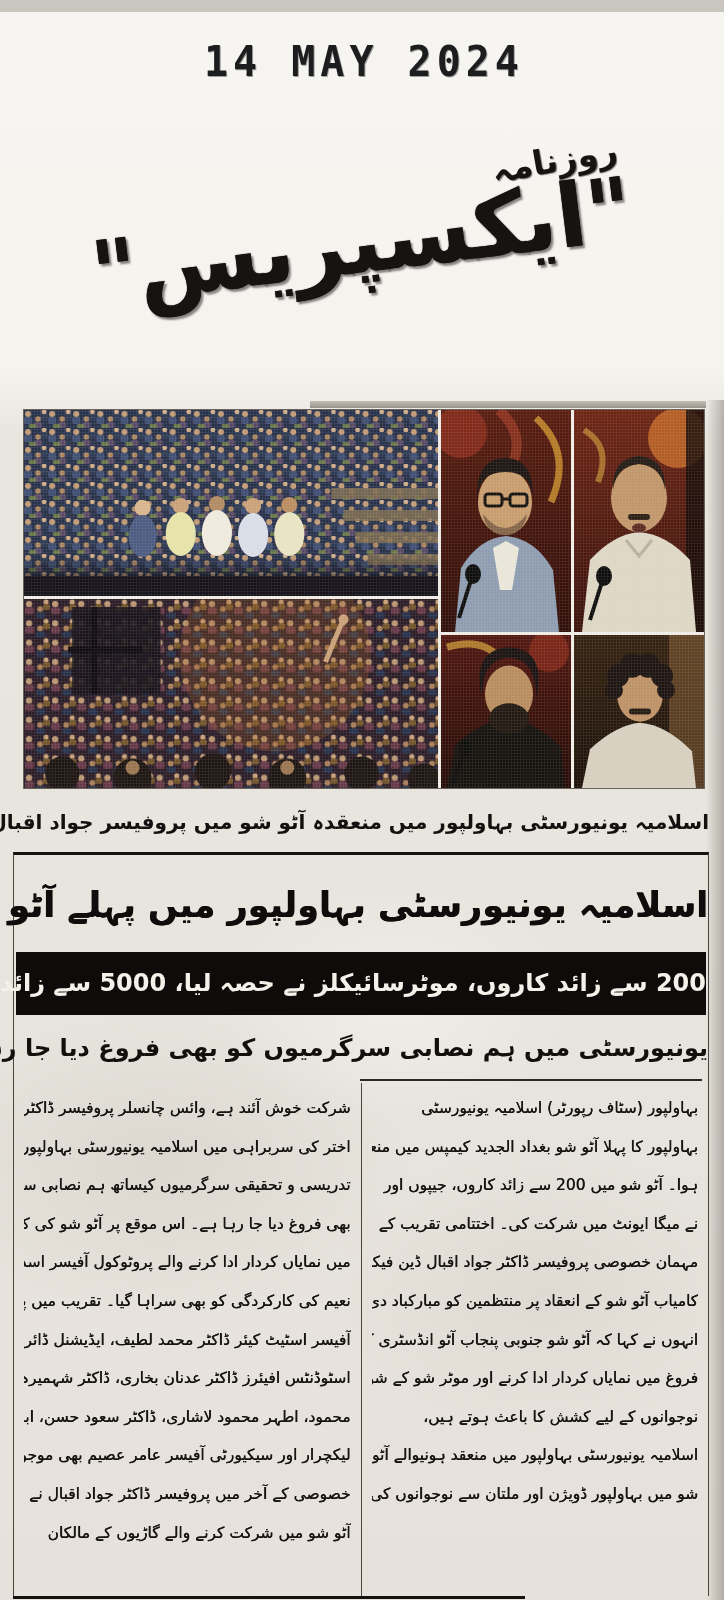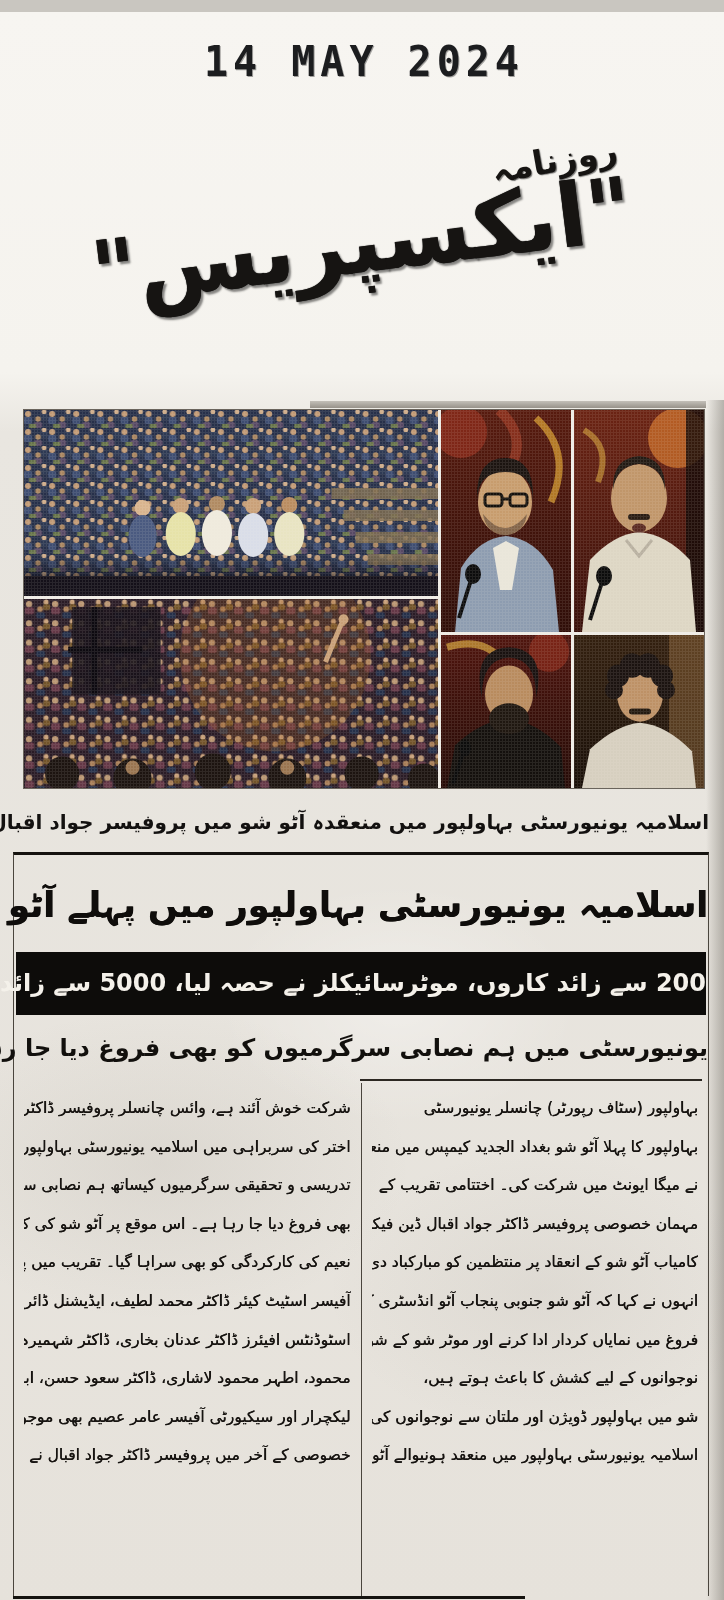--- a/index.html
+++ b/index.html
@@ -298,41 +298,44 @@
 
   <div class="photo-caption">اسلامیہ یونیورسٹی بہاولپور میں منعقدہ آٹو شو میں پروفیسر جواد اقبال ودیگر خطاب کر رہے ہیں</div>
 
   <div class="article-box">
     <div class="headline-main">اسلامیہ یونیورسٹی بہاولپور میں پہلے آٹو شو کا انعقاد</div>
     <div class="stats-bar">200 سے زائد کاروں، موٹرسائیکلز نے حصہ لیا، 5000 سے زائد شائقین کی شرکت</div>
     <div class="headline-secondary">یونیورسٹی میں ہم نصابی سرگرمیوں کو بھی فروغ دیا جا رہا: وی سی پروفیسر نوید اختر</div>
     <div class="rule-secondary"></div>
     <div class="columns">
       <div class="col col-right">
-          <div class="line">بہاولپور (سٹاف رپورٹر) چانسلر یونیورسٹی</div>
+          <div class="line">بہاولپور (سٹاف رپورٹر) اسلامیہ یونیورسٹی</div>
           <div class="line">بہاولپور کا پہلا آٹو شو بغداد الجدید کیمپس میں منعقد</div>
+          <div class="line">ہوا۔ آٹو شو میں 200 سے زائد کاروں، جیپوں اور</div>
           <div class="line">نے میگا ایونٹ میں شرکت کی۔ اختتامی تقریب کے</div>
           <div class="line">مہمان خصوصی پروفیسر ڈاکٹر جواد اقبال ڈین فیکلٹی</div>
           <div class="line">کامیاب آٹو شو کے انعقاد پر منتظمین کو مبارکباد دی۔</div>
           <div class="line">انہوں نے کہا کہ آٹو شو جنوبی پنجاب آٹو انڈسٹری کے</div>
           <div class="line">فروغ میں نمایاں کردار ادا کرنے اور موٹر شو کے شوقین</div>
           <div class="line">نوجوانوں کے لیے کشش کا باعث ہوتے ہیں،</div>
+          <div class="line">اسلامیہ یونیورسٹی بہاولپور میں منعقد ہونیوالے آٹو</div>
           <div class="line">شو میں بہاولپور ڈویژن اور ملتان سے نوجوانوں کی</div>
-          <div class="line">اسلامیہ یونیورسٹی بہاولپور میں منعقد ہونیوالے آٹو</div>
         </div>
       <div class="col col-left">
           <div class="line">شرکت خوش آئند ہے، وائس چانسلر پروفیسر ڈاکٹر نوید</div>
           <div class="line">اختر کی سربراہی میں اسلامیہ یونیورسٹی بہاولپور میں</div>
           <div class="line">تدریسی و تحقیقی سرگرمیوں کیساتھ ہم نصابی سرگرمیوں کو</div>
           <div class="line">بھی فروغ دیا جا رہا ہے۔ اس موقع پر آٹو شو کی کامیابی</div>
+          <div class="line">میں نمایاں کردار ادا کرنے والے پروٹوکول آفیسر اسد</div>
           <div class="line">نعیم کی کارکردگی کو بھی سراہا گیا۔ تقریب میں پرنسپل</div>
           <div class="line">آفیسر اسٹیٹ کیئر ڈاکٹر محمد لطیف، ایڈیشنل ڈائریکٹر</div>
           <div class="line">اسٹوڈنٹس افیئرز ڈاکٹر عدنان بخاری، ڈاکٹر شہمیرہ</div>
           <div class="line">محمود، اطہر محمود لاشاری، ڈاکٹر سعود حسن، ابوہریرہ</div>
           <div class="line">لیکچرار اور سیکیورٹی آفیسر عامر عصیم بھی موجود تھے۔</div>
           <div class="line">خصوصی کے آخر میں پروفیسر ڈاکٹر جواد اقبال نے</div>
+          <div class="line">آٹو شو میں شرکت کرنے والے گاڑیوں کے مالکان</div>
         </div>
     </div>
   </div>
 
   <div class="rule-bottom"></div>
 
 </div>
 
 </body></html>

